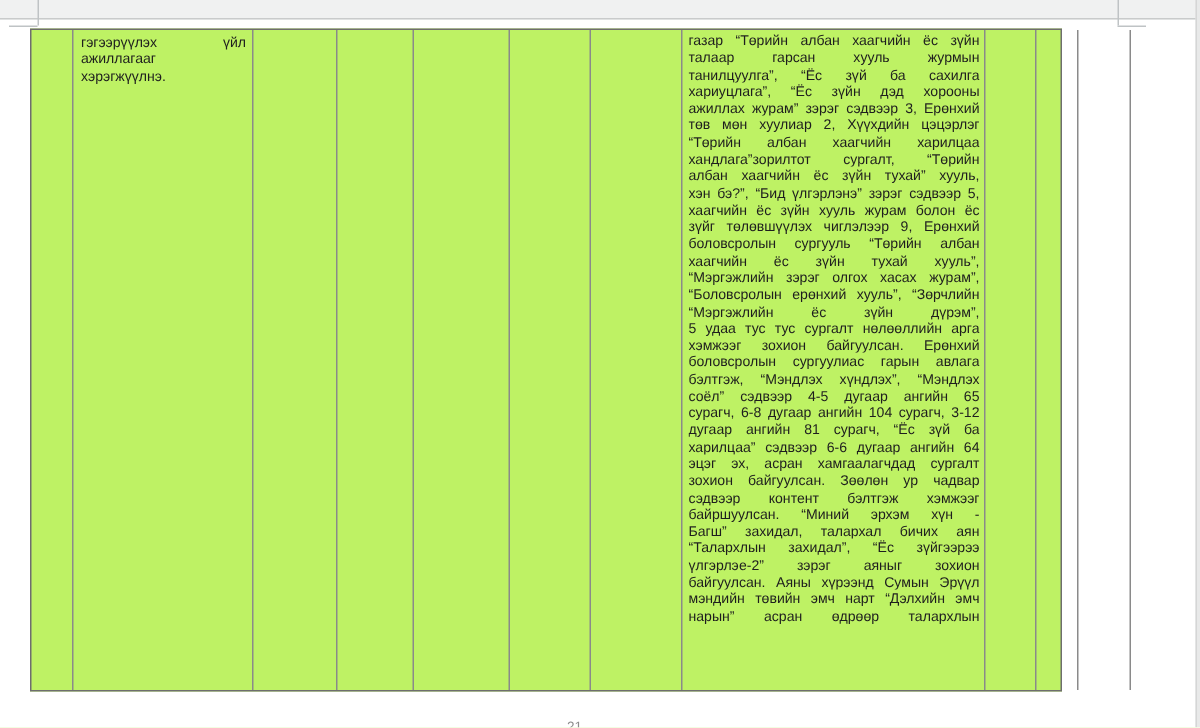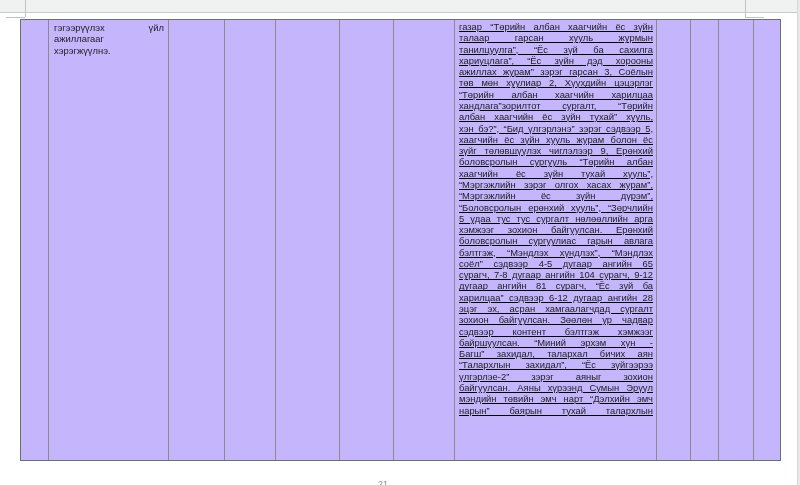--- a/index.html
+++ b/index.html
@@ -18,31 +18,31 @@
     background:#e8e9e9;border-left:1px solid #d5d6d6;box-sizing:border-box;
   }
   
   .crop{position:absolute;background:#bfc3c5;}
   .crop.lv{left:25px;top:0;width:1px;height:17px;}
   .crop.lh{left:6px;top:17px;width:19px;height:1px;}
   .crop.rv{left:745px;top:0;width:1px;height:17px;}
   .crop.rh{left:745px;top:17px;width:19px;height:1px;}
   
   .doc-table{
-    position:absolute;left:20px;top:19px;width:761px;height:442px;
+    position:absolute;left:20px;top:19px;width:688px;height:442px;
     box-sizing:border-box;border:1px solid #6e6e6e;
-    display:flex;flex-direction:row;background:#c4b5fd;
+    display:flex;flex-direction:row;background:#bef264;
   }
   .col{
     height:100%;box-sizing:border-box;border-left:1px solid #8a8a8a;
     overflow:hidden;flex:none;
   }
   .col:first-child{border-left:none;}
   .c1{width:27px;}  .c2{width:120px;} .c3{width:56px;}  .c4{width:51px;}
-  .c5{width:64px;}  .c6{width:54px;}  .c7{width:61px;}  .c8{width:202px;text-decoration:underline;}
+  .c5{width:64px;}  .c6{width:54px;}  .c7{width:61px;}  .c8{width:202px;}
   .c9{width:34px;}  .c10{width:28px;} .c11{width:35px;} .c12{width:27px;}
   .cell-text{
     padding:2px 4px 0 5px;color:#1e1e1e;font-size:9.4px;line-height:11.28px;
   }
   .c8 .cell-text{padding:1px 3px 0 4px;}
   .line{
     text-align:justify;text-align-last:justify;
     white-space:normal;overflow:hidden;
   }
   
@@ -77,51 +77,51 @@
     <div class="col c4"></div>
     <div class="col c5"></div>
     <div class="col c6"></div>
     <div class="col c7"></div>
     <div class="col c8">
       <div class="cell-text">
           <div class="line">газар “Төрийн албан хаагчийн ёс зүйн</div>
           <div class="line">талаар гарсан хууль журмын</div>
           <div class="line">танилцуулга”, “Ёс зүй ба сахилга</div>
           <div class="line">хариуцлага”, “Ёс зүйн дэд хорооны</div>
-          <div class="line">ажиллах журам” зэрэг гарсан 3, Соёлын</div>
+          <div class="line">ажиллах журам” зэрэг сэдвээр 3, Ерөнхий</div>
           <div class="line">төв мөн хуулиар 2, Хүүхдийн цэцэрлэг</div>
           <div class="line">“Төрийн албан хаагчийн харилцаа</div>
           <div class="line">хандлага”зорилтот сургалт, “Төрийн</div>
           <div class="line">албан хаагчийн ёс зүйн тухай” хууль,</div>
           <div class="line">хэн бэ?”, “Бид үлгэрлэнэ” зэрэг сэдвээр 5,</div>
           <div class="line">хаагчийн ёс зүйн хууль журам болон ёс</div>
           <div class="line">зүйг төлөвшүүлэх чиглэлээр 9, Ерөнхий</div>
           <div class="line">боловсролын сургууль “Төрийн албан</div>
           <div class="line">хаагчийн ёс зүйн тухай хууль”,</div>
           <div class="line">“Мэргэжлийн зэрэг олгох хасах журам”,</div>
+          <div class="line">“Боловсролын ерөнхий хууль”, “Зөрчлийн</div>
           <div class="line">“Мэргэжлийн ёс зүйн дүрэм”,</div>
-          <div class="line">“Боловсролын ерөнхий хууль”, “Зөрчлийн</div>
           <div class="line">5 удаа тус тус сургалт нөлөөллийн арга</div>
           <div class="line">хэмжээг зохион байгуулсан. Ерөнхий</div>
           <div class="line">боловсролын сургуулиас гарын авлага</div>
           <div class="line">бэлтгэж, “Мэндлэх хүндлэх”, “Мэндлэх</div>
           <div class="line">соёл” сэдвээр 4-5 дугаар ангийн 65</div>
-          <div class="line">сурагч, 7-8 дугаар ангийн 104 сурагч, 9-12</div>
+          <div class="line">сурагч, 6-8 дугаар ангийн 104 сурагч, 3-12</div>
           <div class="line">дугаар ангийн 81 сурагч, “Ёс зүй ба</div>
-          <div class="line">харилцаа” сэдвээр 6-12 дугаар ангийн 28</div>
+          <div class="line">харилцаа” сэдвээр 6-6 дугаар ангийн 64</div>
           <div class="line">эцэг эх, асран хамгаалагчдад сургалт</div>
           <div class="line">зохион байгуулсан. Зөөлөн ур чадвар</div>
           <div class="line">сэдвээр контент бэлтгэж хэмжээг</div>
           <div class="line">байршуулсан. “Миний эрхэм хүн -</div>
           <div class="line">Багш” захидал, талархал бичих аян</div>
           <div class="line">“Талархлын захидал”, “Ёс зүйгээрээ</div>
           <div class="line">үлгэрлэе-2” зэрэг аяныг зохион</div>
           <div class="line">байгуулсан. Аяны хүрээнд Сумын Эрүүл</div>
           <div class="line">мэндийн төвийн эмч нарт “Дэлхийн эмч</div>
-          <div class="line">нарын” баярын тухай талархлын</div>
+          <div class="line">нарын” асран өдрөөр талархлын</div>
         </div>
     </div>
     <div class="col c9"></div>
     <div class="col c10"></div>
     <div class="col c11"></div>
     <div class="col c12"></div>
   </div>
 
   <div class="page-number">21</div>
 

